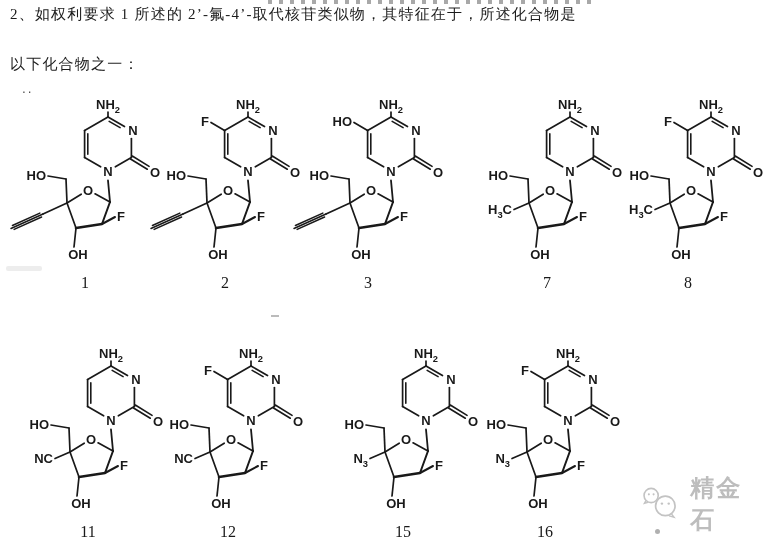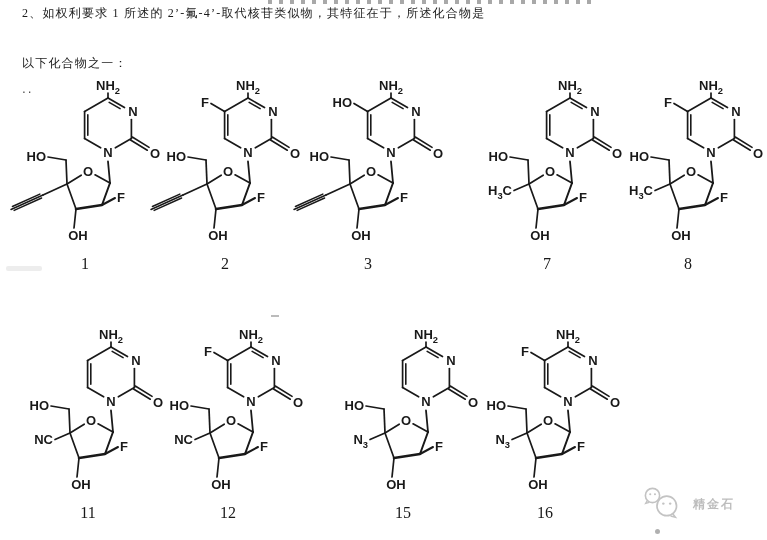--- a/index.html
+++ b/index.html
@@ -7,24 +7,23 @@
     position:relative;
     width:767px;height:540px;
     background:#ffffff;
     overflow:hidden;
     font-family:"Liberation Serif", serif;
   }
   .claim-line{
     position:absolute;
     white-space:nowrap;
     color:#1b1b1b;
-    font-size:12px;
+    font-size:15px;
     letter-spacing:1.2px;
     font-family:"Liberation Serif", serif;
-    margin-left:12px;
   }
   #claim-line-1{left:10px;top:5px;}
   #claim-line-2{left:10px;top:55px;}
   #top-edge-artifact{
     position:absolute;left:268px;top:0;width:330px;height:4px;
     background:repeating-linear-gradient(90deg, rgba(25,25,25,.5) 0 4px, transparent 4px 11px);
     opacity:.75;
   }
   #stray-marks{
     position:absolute;left:22px;top:86px;
@@ -33,30 +32,30 @@
   }
   #smudge-1{
     position:absolute;left:6px;top:266px;width:36px;height:5px;
     background:rgba(0,0,0,.07);border-radius:2px;
   }
   #stray-dash{
     position:absolute;left:271px;top:315px;width:8px;height:2px;
     background:#8d8d8d;opacity:.6;
   }
   .structure{
-    position:absolute;width:164px;height:200px;
+    position:absolute;width:164px;height:200px;margin-top:19px;
   }
   #watermark{
     position:absolute;left:636px;top:485px;width:128px;height:38px;
     display:flex;align-items:center;gap:5px;
   }
   #watermark-text{
     font-family:"Liberation Sans", sans-serif;
     font-weight:bold;
-    font-size:12px;
+    font-size:24px;
     letter-spacing:2px;
     color:#bdbdbd;
   }
   #watermark-dot{
     position:absolute;left:655px;top:529px;width:5px;height:5px;
     border-radius:50%;background:#9c9c9c;opacity:.8;
   }
 </style>
 </head>
 <body>

